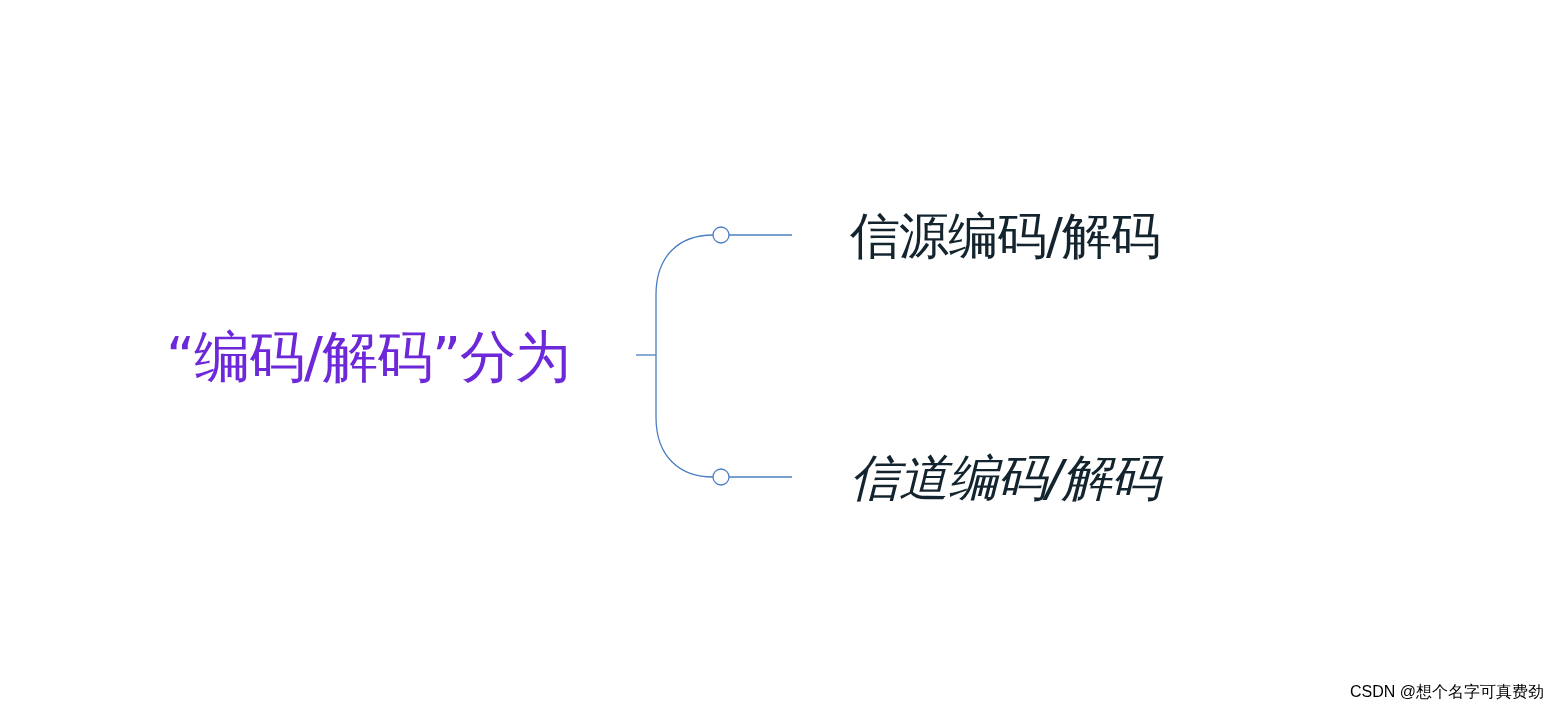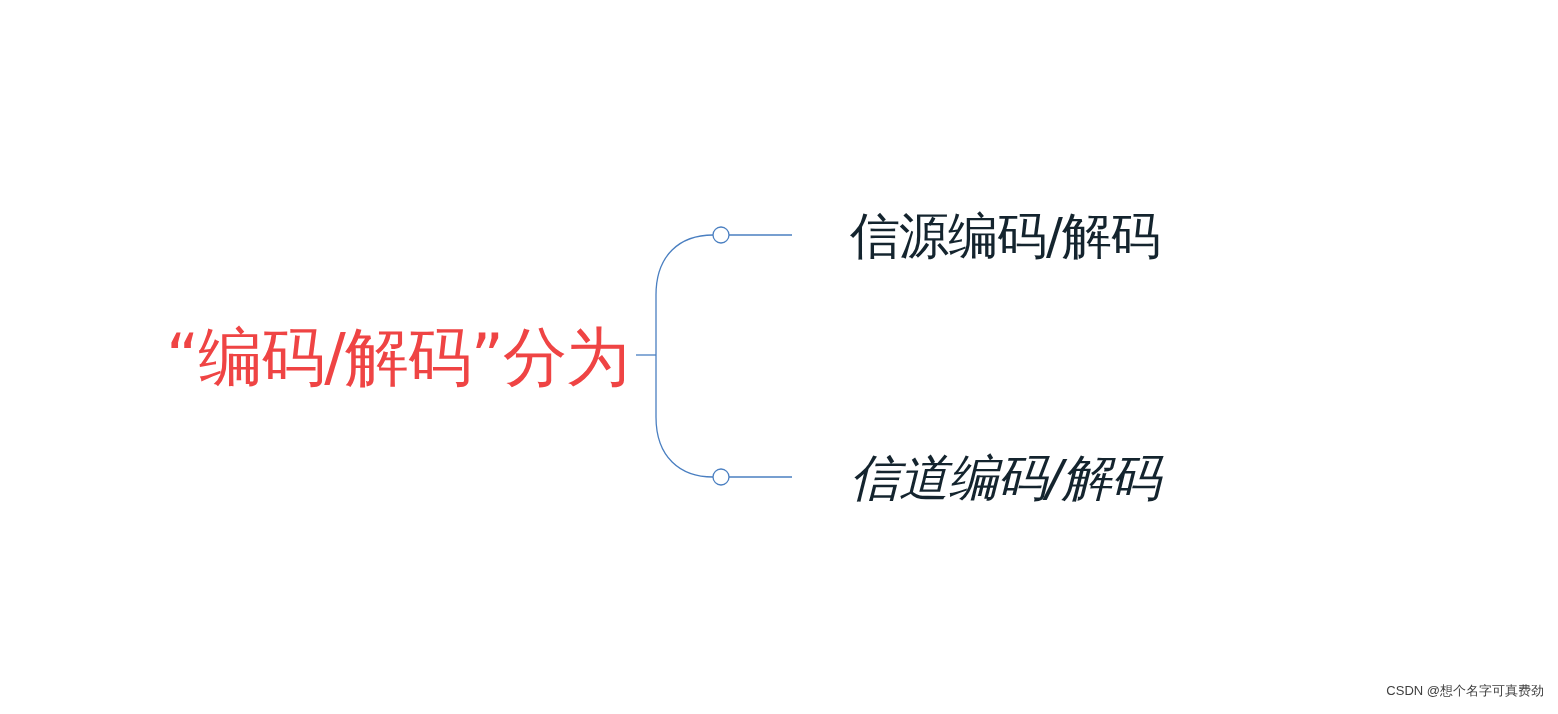--- a/index.html
+++ b/index.html
@@ -1,25 +1,25 @@
 <!DOCTYPE html>
 <html><head>
 <meta charset="utf-8">
 <style>
   html, body { margin:0; padding:0; background:#ffffff; }
   body { width:1558px; height:714px; position:relative; overflow:hidden;
          font-family:"DejaVu Sans", sans-serif; }
-  .root-topic { position:absolute; left:166px; top:322px; font-size:64px; line-height:70px;
-                color:#ef4444; white-space:nowrap; letter-spacing:-1px; }
+  .root-topic { position:absolute; left:166px; top:322px; font-size:56px; line-height:70px;
+                color:#6d28d9; white-space:nowrap; letter-spacing:-1px; }
   .child-topic { position:absolute; left:850px; font-size:50px; line-height:60px;
                  color:#14242e; white-space:nowrap; letter-spacing:-1px; }
   .child-1 { top:206px; }
   .child-2 { top:448px;font-style:italic; }
   svg.connectors { position:absolute; left:0; top:0; }
-  .watermark { position:absolute; right:14px; top:682px; font-size:13px; color:#404040;
+  .watermark { position:absolute; right:14px; top:682px; font-size:16px; color:#000000;
                font-family:"Liberation Sans", sans-serif; white-space:nowrap; }
 </style>
 </head>
 <body>
 
 <div class="root-topic">“编码/解码”分为</div>
 
 <svg class="connectors" width="1558" height="714">
   <g fill="none" stroke="#4a7fc1" stroke-width="1.3">
     <line x1="636" y1="355" x2="656" y2="355"></line>

